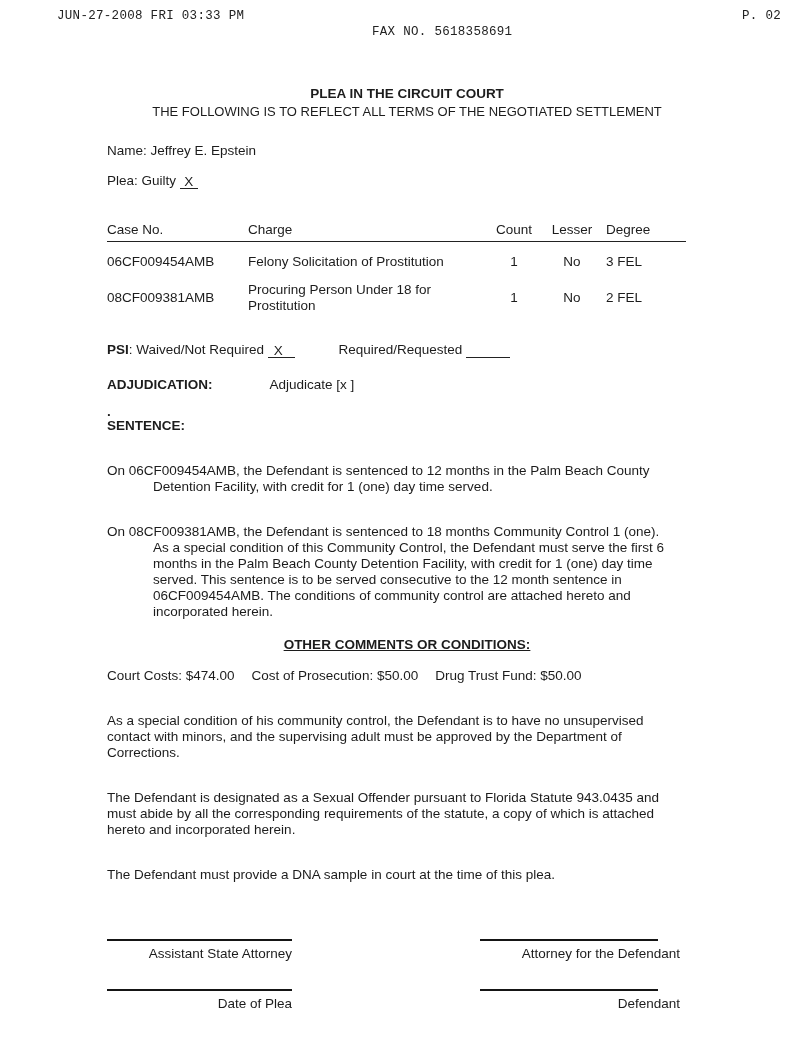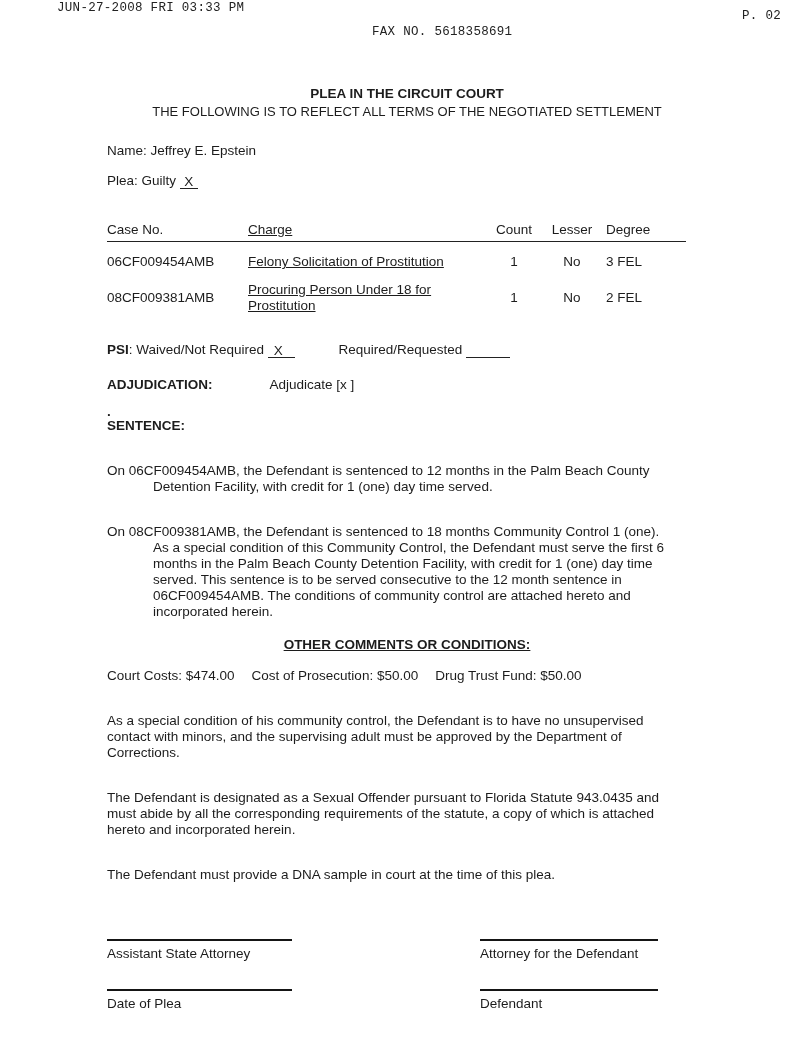--- a/index.html
+++ b/index.html
@@ -19,21 +19,21 @@
   
   .fax-header {
     position: relative;
     padding-top: 8px;
     height: 30px;
     font-family: "Liberation Mono", monospace;
     font-size: 12.5px;
     letter-spacing: 0.3px;
     color: #222;
   }
-  .fax-left  { position: absolute; left: 57px;  top: 0; }
+  .fax-left  { position: absolute; left: 57px;  top: 8px; }
   .fax-mid   { position: absolute; left: 372px; top: 24px; }
   .fax-right { position: absolute; left: 742px; top: 8px; }
 
   .doc { margin-left: 107px; width: 600px; }
 
   .title-block { margin-top: 56px; text-align: center; }
   .doc-title   { font-weight: bold; font-size: 13.5px; }
   .doc-subtitle{ font-size: 13px; margin-top: 2px; }
 
   .name-row { margin-top: 23px; }
@@ -57,21 +57,21 @@
     font-size: 13.5px;
   }
   table.charges th {
     text-align: left;
     font-weight: normal;
     border-bottom: 1.5px solid #222;
     padding: 0 0 3px 0;
   }
   table.charges td { padding-top: 12px; }
   .col-case   { width: 141px; }
-  .col-charge { width: 242px; text-decoration: underline; }
+  .col-charge { width: 242px; }
   .col-count  { width: 48px;  text-align: center !important; }
   .col-lesser { width: 68px;  text-align: center !important; }
   .col-degree { width: 80px; }
   table.charges th.col-count, table.charges td.col-count,
   table.charges th.col-lesser, table.charges td.col-lesser { text-align: center; }
 
   .psi-row { margin-top: 28px; }
   .psi-row .lbl { font-weight: bold; }
   .psi-gap { display: inline-block; width: 36px; }
 
@@ -82,21 +82,21 @@
   .stray { margin-top: 15px; height: 8px; line-height: 8px; font-weight: bold; }
 
   .section-heading { font-weight: bold; margin-top: 2px; }
   .section-heading.underlined { text-decoration: underline; margin-top: 17px; text-align: center; }
 
   .para { margin-top: 29px; max-width: 565px; }
   .hang { padding-left: 46px; text-indent: -46px; }
 
   .costs-row { margin-top: 15px; display: flex; gap: 17px; }
 
-  .sig-section { display: flex; margin-top: 56px; }
+  .sig-section { display: flex; margin-top: 56px; text-align: right; }
   .sig-col-left  { width: 185px; }
   .sig-spacer    { width: 188px; }
   .sig-col-right { width: 200px; }
   .sig-rule { border-bottom: 2px solid #151515; height: 1px; }
   .sig-rule.r { width: 178px; }
   .sig-label { margin-top: 5px; }
   .sig-group2 { margin-top: 27px; }
 </style>
 </head>
 <body>

